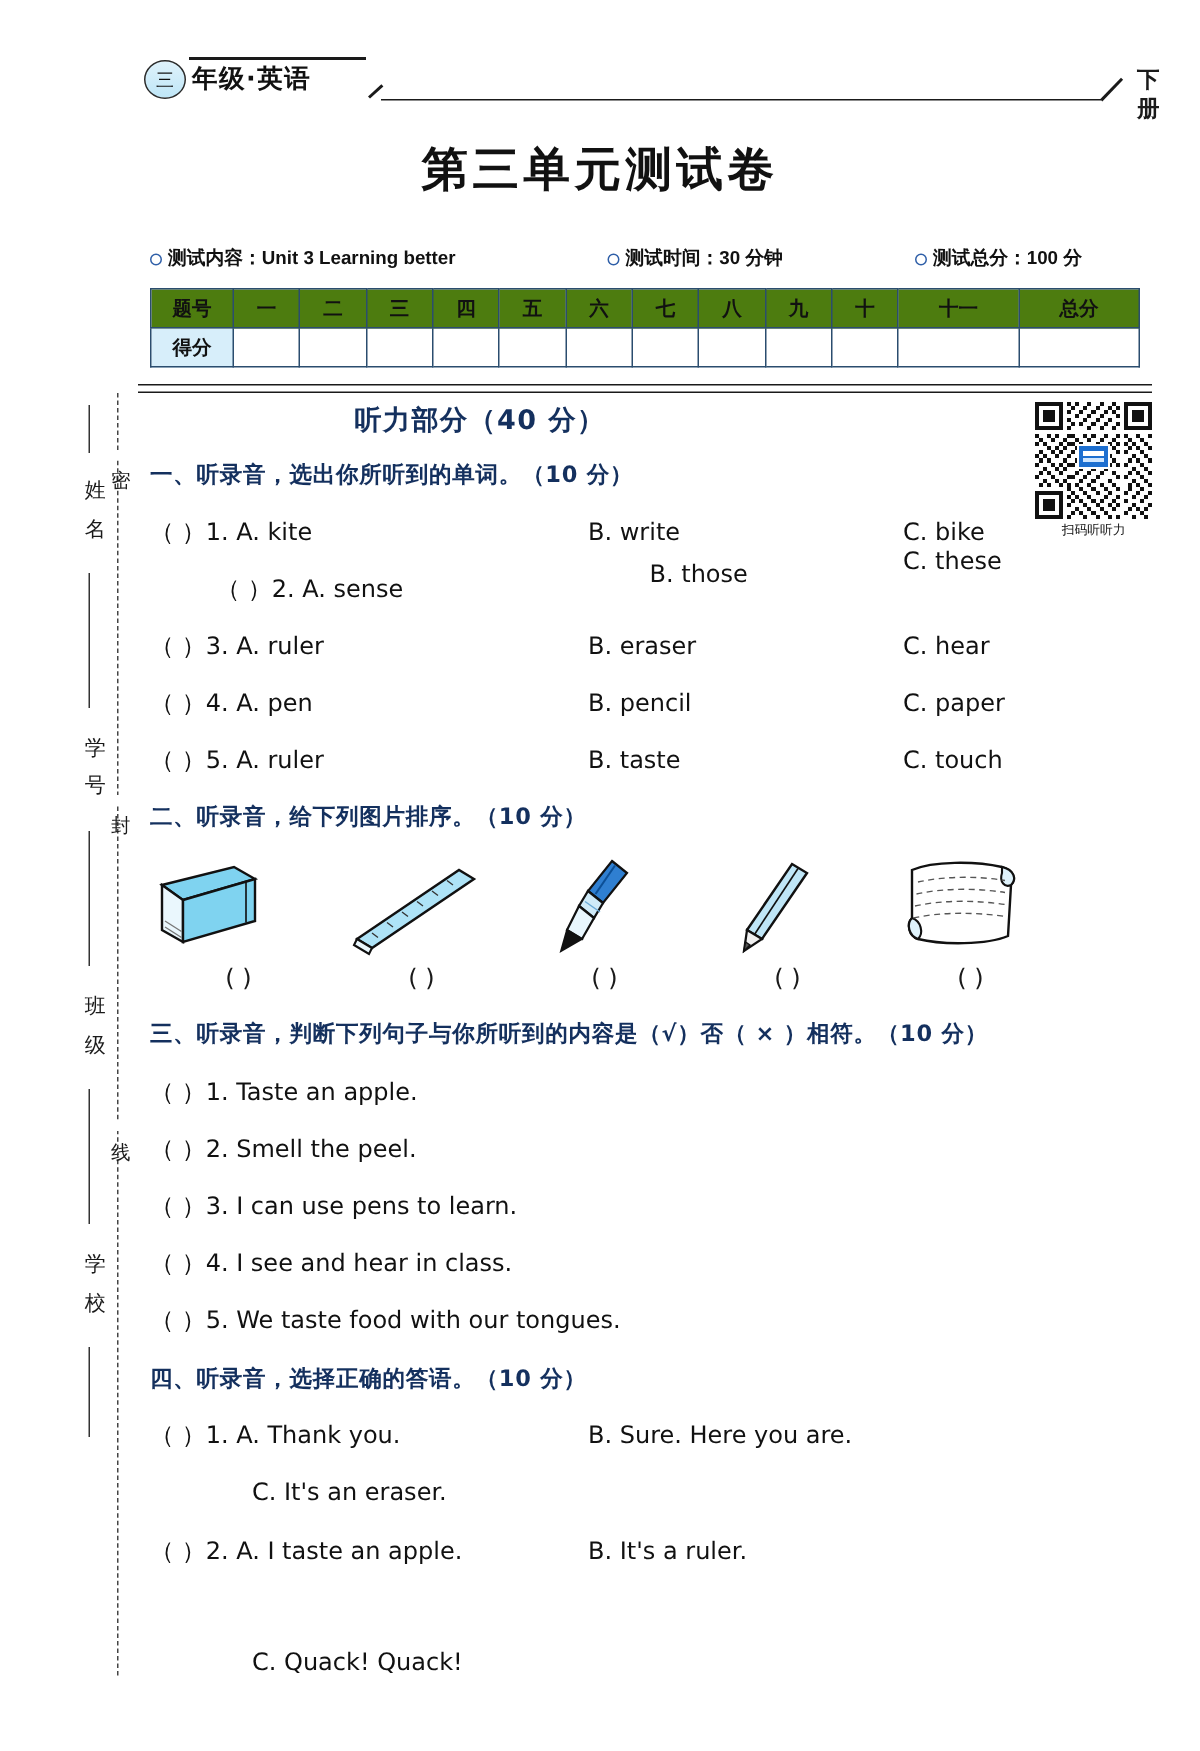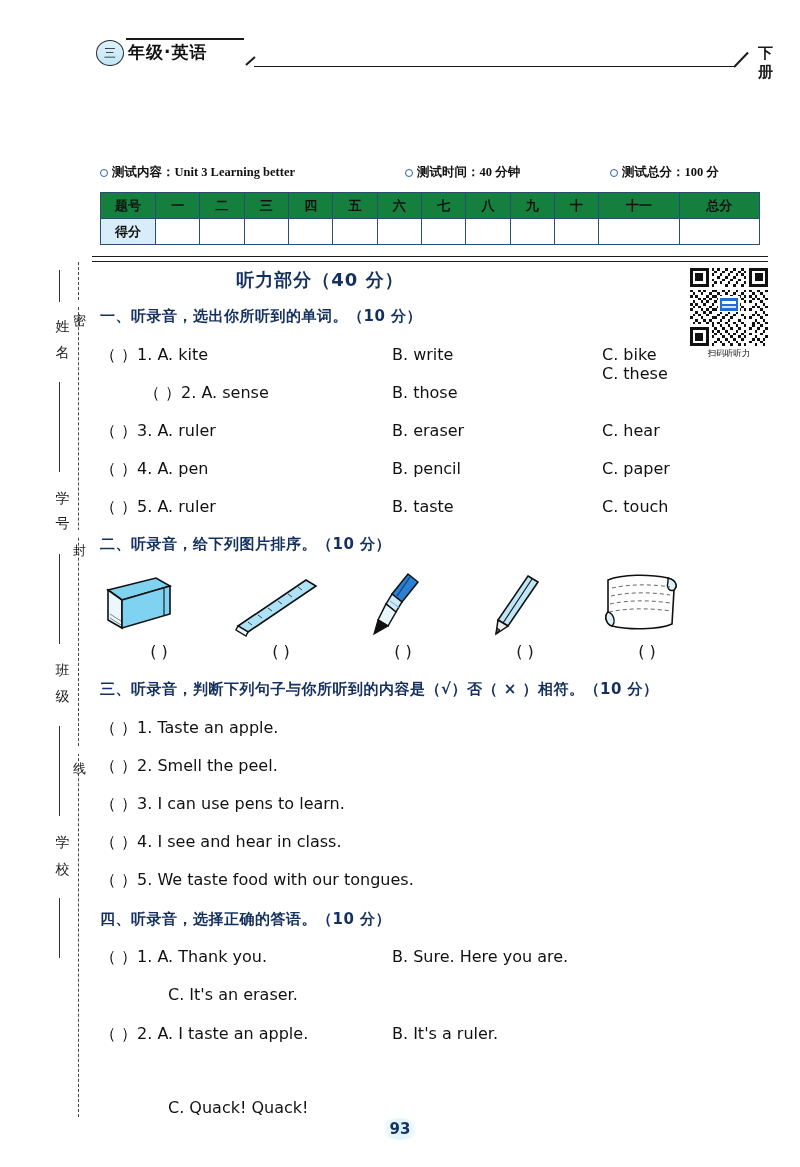--- a/index.html
+++ b/index.html
@@ -64,35 +64,35 @@
 
   
   .title{
     position:absolute;left:0;top:92px;width:800px;text-align:center;
     font-size:31px;font-weight:bold;letter-spacing:3px;
     font-family:"DejaVu Serif","Liberation Serif",serif;color:#111;
   }
 
   
   .inforow{position:absolute;left:100px;top:164px;width:668px;height:20px;font-size:12.5px;
-    font-family:Liberation Serif, serif;font-weight:bold;color:#111;}
+    font-family:Liberation Sans, sans-serif;font-weight:bold;color:#111;}
   .infoitem{position:absolute;white-space:nowrap;}
   .infoitem .dot{
     display:inline-block;width:6px;height:6px;border-radius:50%;
     border:1.4px solid #2f5fa8;margin-right:4px;vertical-align:middle;background:#fff;
   }
   .i1{left:0;} .i2{left:305px;} .i3{left:510px;}
 
   
   .stable{position:absolute;left:100px;top:192px;width:660px;border-collapse:collapse;}
   .stable td{
     border:1px solid #2b4d6e;height:23px;text-align:center;vertical-align:middle;
     font-size:13px;font-family:"DejaVu Sans",sans-serif;font-weight:bold;color:#111;
   }
-  .stable tr:first-child td{background:#15803d;}
+  .stable tr:first-child td{background:#4d7c0f;}
   .stable td.lbl{background:#d7eefa;width:52px;}
   .stable tr:last-child td.lbl{background:#d7eefa;}
 
   
   .dbl-rule{position:absolute;left:92px;top:256px;width:676px;height:4px;
     border-top:1.6px solid #1a1a1a;border-bottom:1px solid #1a1a1a;}
 
   
   .part-head{
     position:absolute;left:0;top:268px;width:640px;text-align:center;
@@ -143,27 +143,28 @@
     <div class="grade-badge">三</div>
     <div class="grade-underline"></div>
     <div class="grade-text">年级·英语</div>
     <div class="hdr-slash-l"></div>
     <div class="hdr-rule"></div>
     <div class="hdr-slash-r"></div>
     <div class="hdr-vol">下册</div>
 
   </div>
 
+  <div class="title">第三单元测试卷</div>
 
   <div class="inforow">
     <div class="infoitem i1">
       <span class="dot"></span><span>测试内容：</span><span>Unit 3    Learning better</span>
     </div>
     <div class="infoitem i2">
-      <span class="dot"></span><span>测试时间：</span><span>40 分钟</span>
+      <span class="dot"></span><span>测试时间：</span><span>30 分钟</span>
     </div>
     <div class="infoitem i3">
       <span class="dot"></span><span>测试总分：</span><span>100 分</span>
     </div>
   </div>
 
   <table class="stable">
     <tbody>
         <tr>
       <td class="lbl">题号</td>
@@ -462,21 +463,21 @@
     <span>（    ）1. A.</span>
     <span>kite</span>
   </div>
   <div class="opt colB" style="top:345px;">B. write</div>
   <div class="opt colC" style="top:345px;">C. bike</div>
 
   <div class="qline" style="top:383px;margin-left:44px;">
     <span>（    ）2. A.</span>
     <span>sense</span>
   </div>
-  <div class="opt colB" style="top:383px;">B. those</div>
+  <div class="opt colB" style="top:373px;margin-left:41px;">B. those</div>
   <div class="opt colC" style="top:364px;">C. these</div>
 
   <div class="qline" style="top:421px;">
     <span>（    ）3. A.</span>
     <span>ruler</span>
   </div>
   <div class="opt colB" style="top:421px;">B. eraser</div>
   <div class="opt colC" style="top:421px;">C. hear</div>
 
   <div class="qline" style="top:459px;">
@@ -568,15 +569,14 @@
 
   <div class="sec-title" style="top:910px;">四、听录音，选择正确的答语。（10 分）</div>
   <div class="qline" style="top:947px;">（    ）1. A. Thank you.</div>
   <div class="opt colB4" style="top:947px;">B. Sure. Here you are.</div>
   <div class="sub-opt" style="top:985px;">C. It's an eraser.</div>
 
   <div class="qline" style="top:1024px;">（    ）2. A. I taste an apple.</div>
   <div class="opt colB4" style="top:1024px;">B. It's a ruler.</div>
   <div class="sub-opt" style="top:1062px;margin-top:36px;">C. Quack! Quack!</div>
 
-  <div class="pgnum"><span>93</span></div>
 
 </div>
 
 </body></html>

